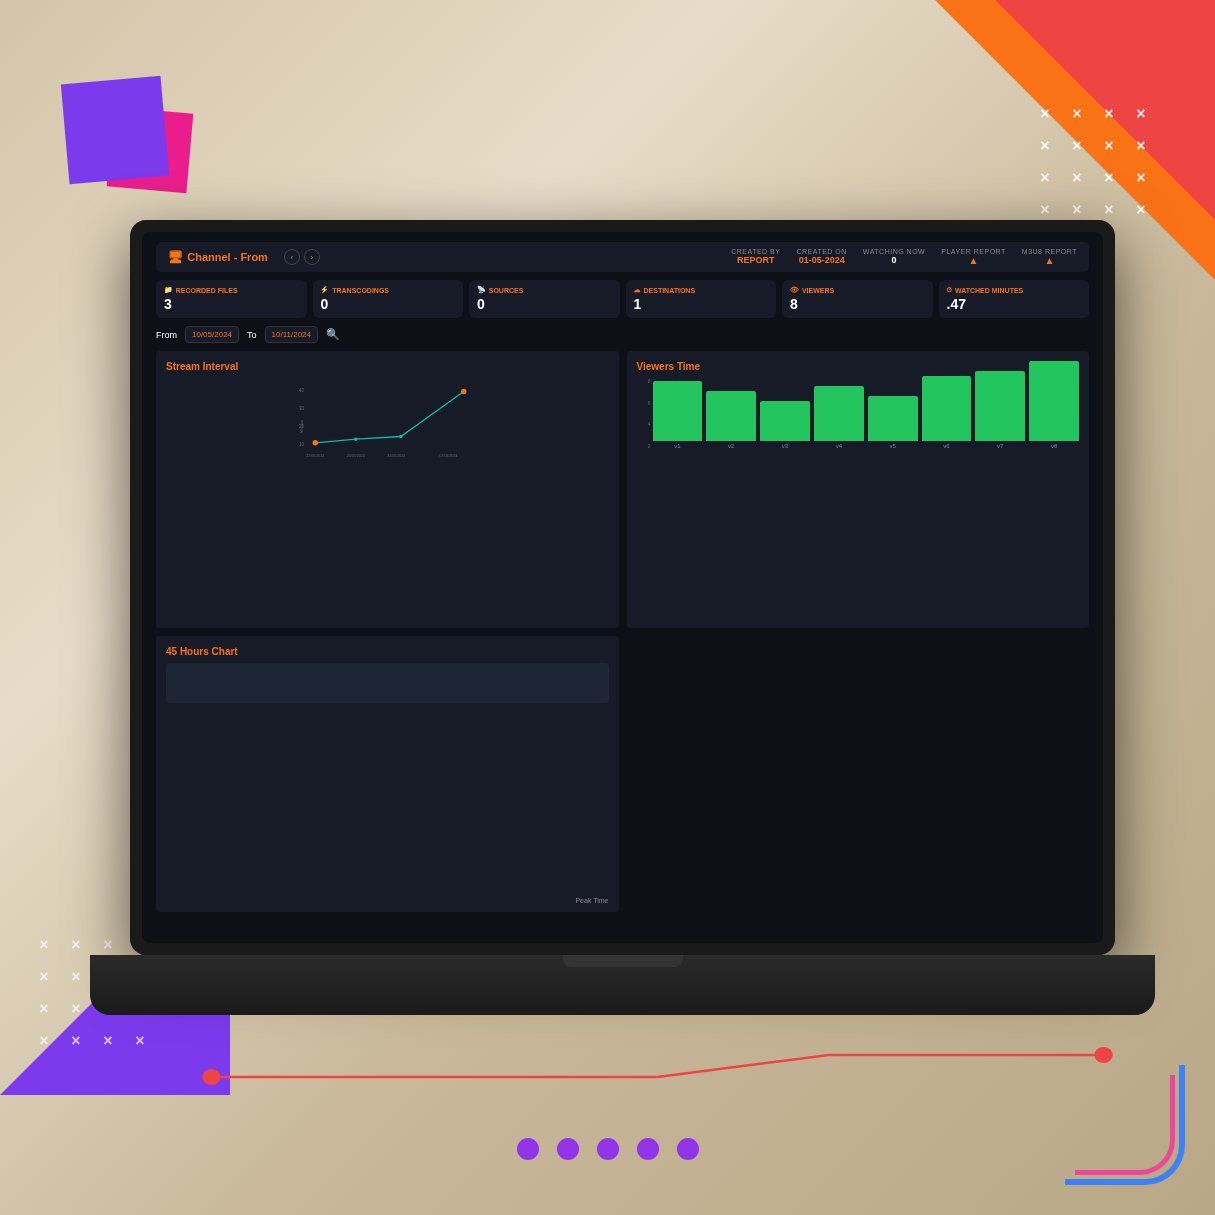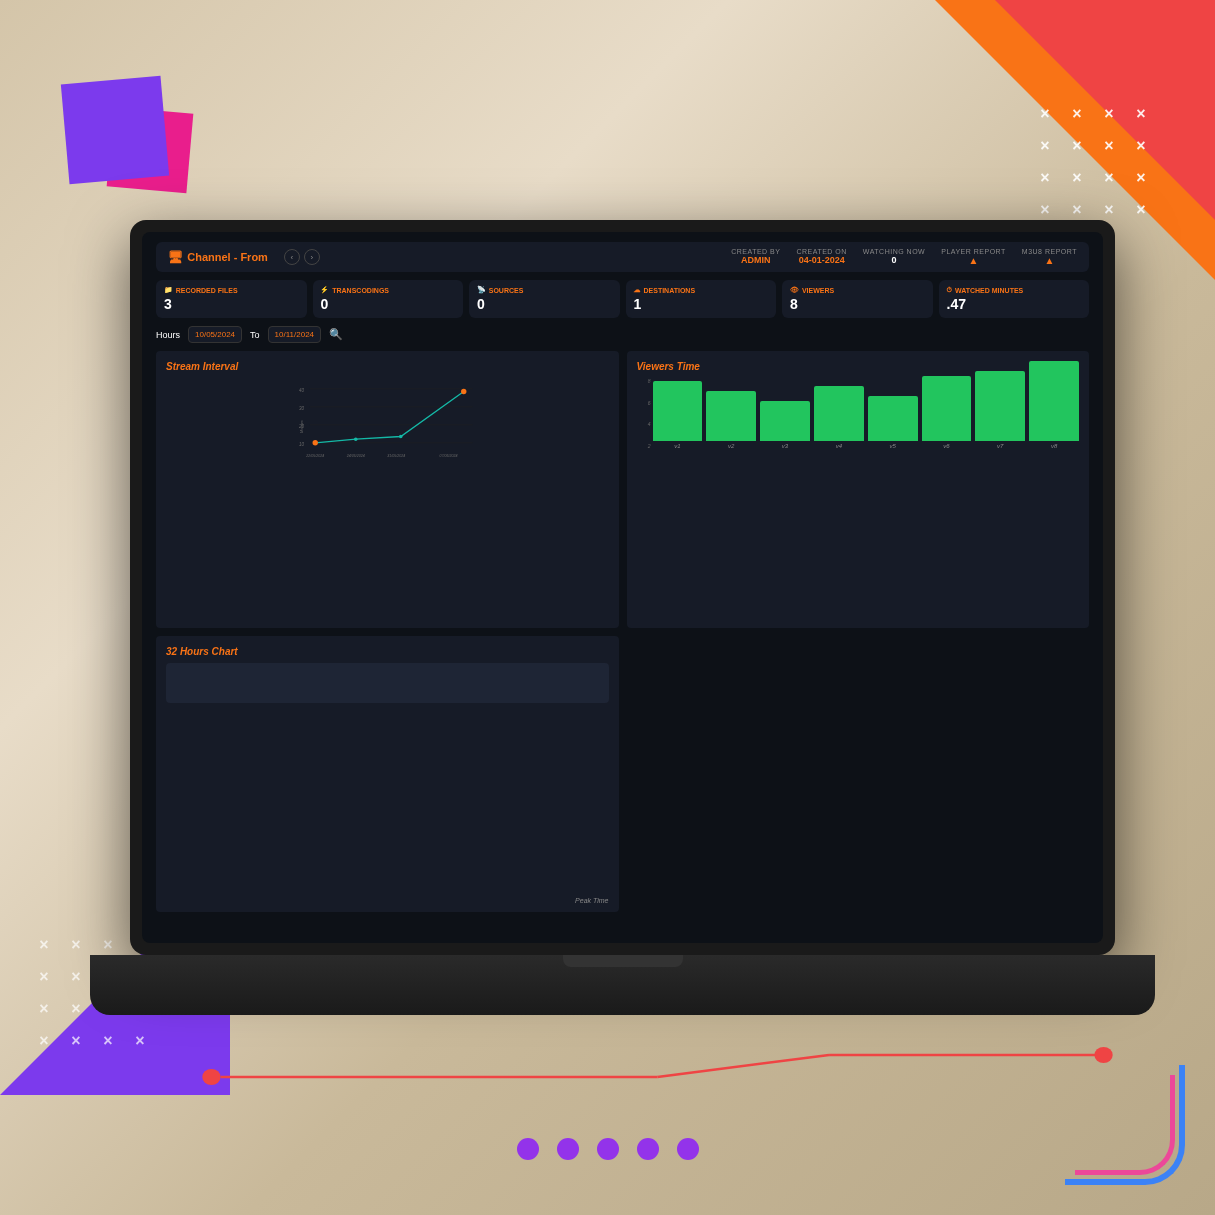--- a/index.html
+++ b/index.html
@@ -352,21 +352,20 @@
       grid-template-rows: 1fr 1fr;
       gap: 8px;
       height: calc(100% - 130px);
     }
     .chart-card {
       background: #161b27;
       border-radius: 4px;
       padding: 10px;
       position: relative;
       overflow: hidden;
-      font-style: italic;
     }
     .chart-title {
       font-size: 10px;
       font-weight: bold;
       color: #f97316;
       margin-bottom: 6px;
     }
     .chart-subtitle {
       font-size: 7px;
       color: #888;
@@ -500,25 +499,25 @@
             <span class="monitor-icon">🖥</span>
             <span>Channel - From</span>
           </div>
           <div class="nav-icons">
             <div class="nav-icon">‹</div>
             <div class="nav-icon">›</div>
           </div>
           <div class="header-meta">
             <div class="meta-item">
               <div class="meta-label">CREATED BY</div>
-              <div class="meta-value">ADMIN</div>
+              <div class="meta-value">REPORT</div>
             </div>
             <div class="meta-item">
               <div class="meta-label">CREATED ON</div>
-              <div class="meta-value">04-01-2024</div>
+              <div class="meta-value">01-05-2024</div>
             </div>
             <div class="meta-item">
               <div class="meta-label">WATCHING NOW</div>
               <div class="meta-value white">0</div>
             </div>
             <div class="meta-item">
               <div class="meta-label">PLAYER REPORT</div>
               <div class="meta-icon">▲</div>
             </div>
             <div class="meta-item">
@@ -567,21 +566,21 @@
           <div class="stat-card">
             <div class="stat-label">
               <span>⏱</span>
               <span>WATCHED MINUTES</span>
             </div>
             <div class="stat-value">.47</div>
           </div>
         </div>
 
         <div class="date-filter">
-          <span>Hours</span>
+          <span>From</span>
           <div class="date-input">10/05/2024</div>
           <span>To</span>
           <div class="date-input">10/11/2024</div>
           <span class="search-btn">🔍</span>
         </div>
 
         <div class="charts-grid">
 
           <div class="chart-card stream-chart">
             <div class="chart-title">Stream Interval</div>
@@ -653,21 +652,21 @@
                 </div>
                 <div class="bar-group">
                   <div class="bar" style="height:80px"></div>
                   <div class="bar-label">v8</div>
                 </div>
               </div>
             </div>
           </div>
 
           <div class="chart-card">
-            <div class="chart-title">32 Hours Chart</div>
+            <div class="chart-title">45 Hours Chart</div>
             <div class="bottom-chart-placeholder"></div>
             <div class="chart-subtitle">Peak Time</div>
           </div>
 
 
         </div>
       </div>
     </div>
   </div>
   <div class="laptop-bottom">

